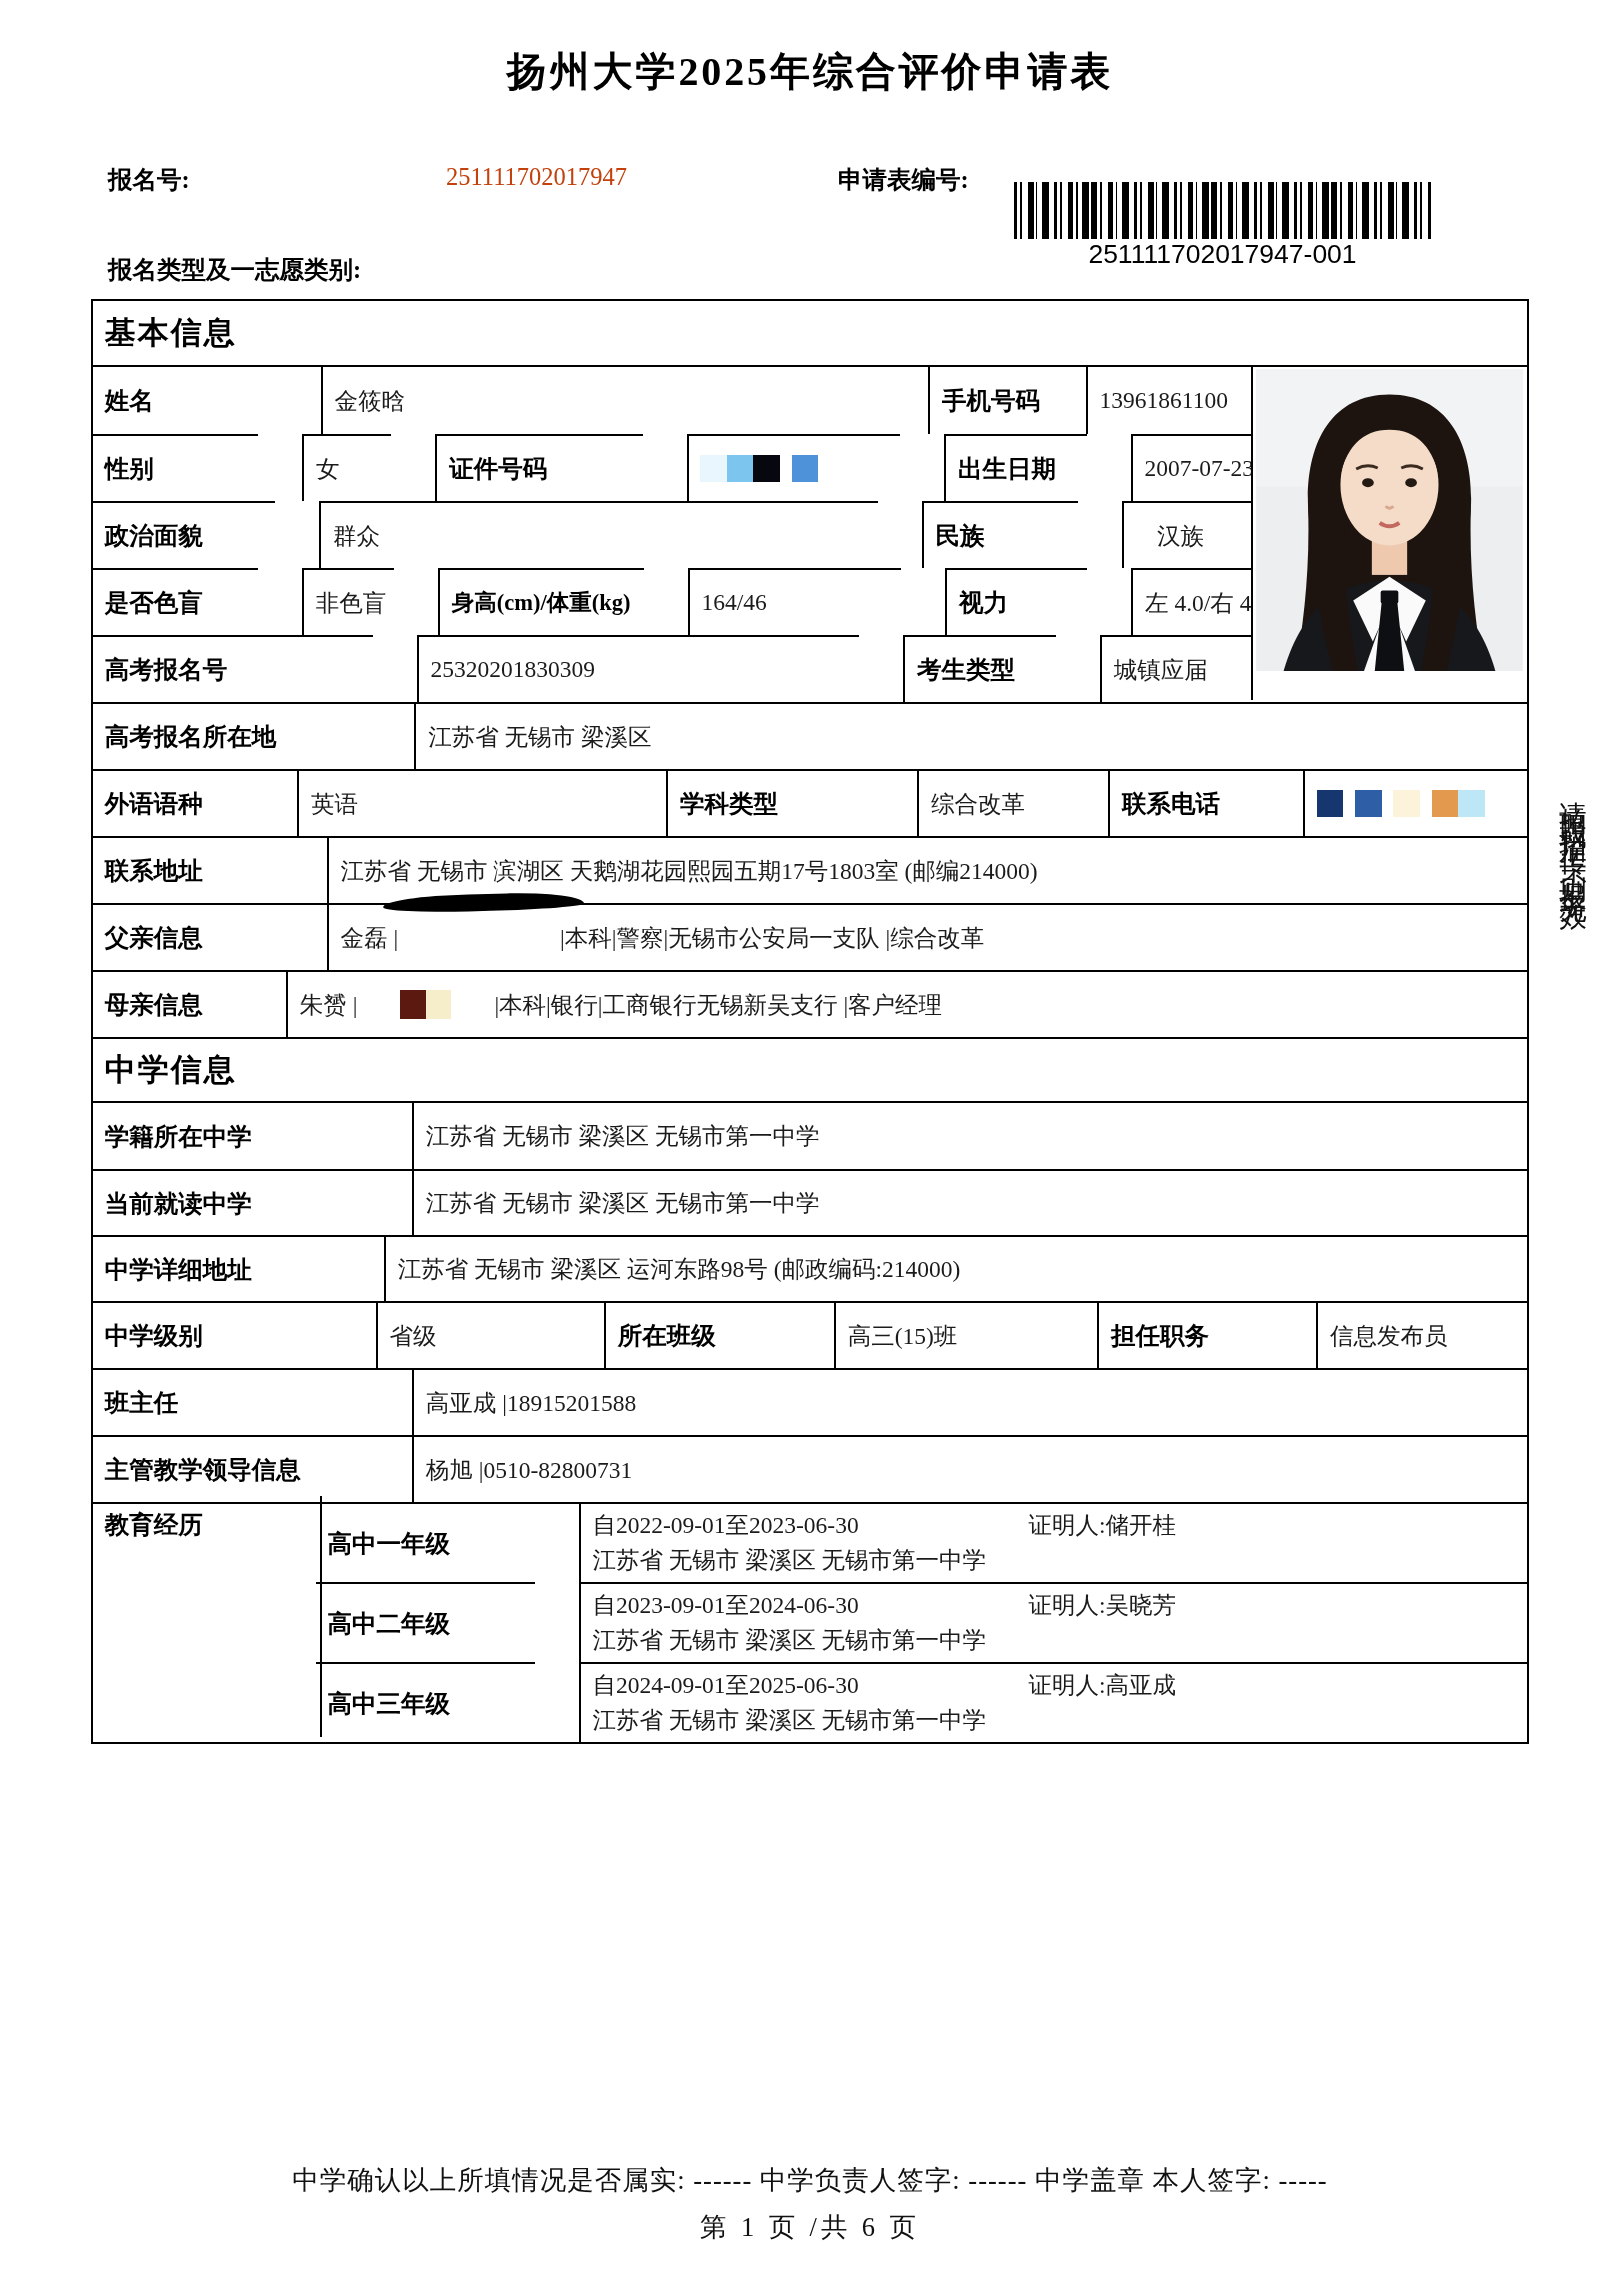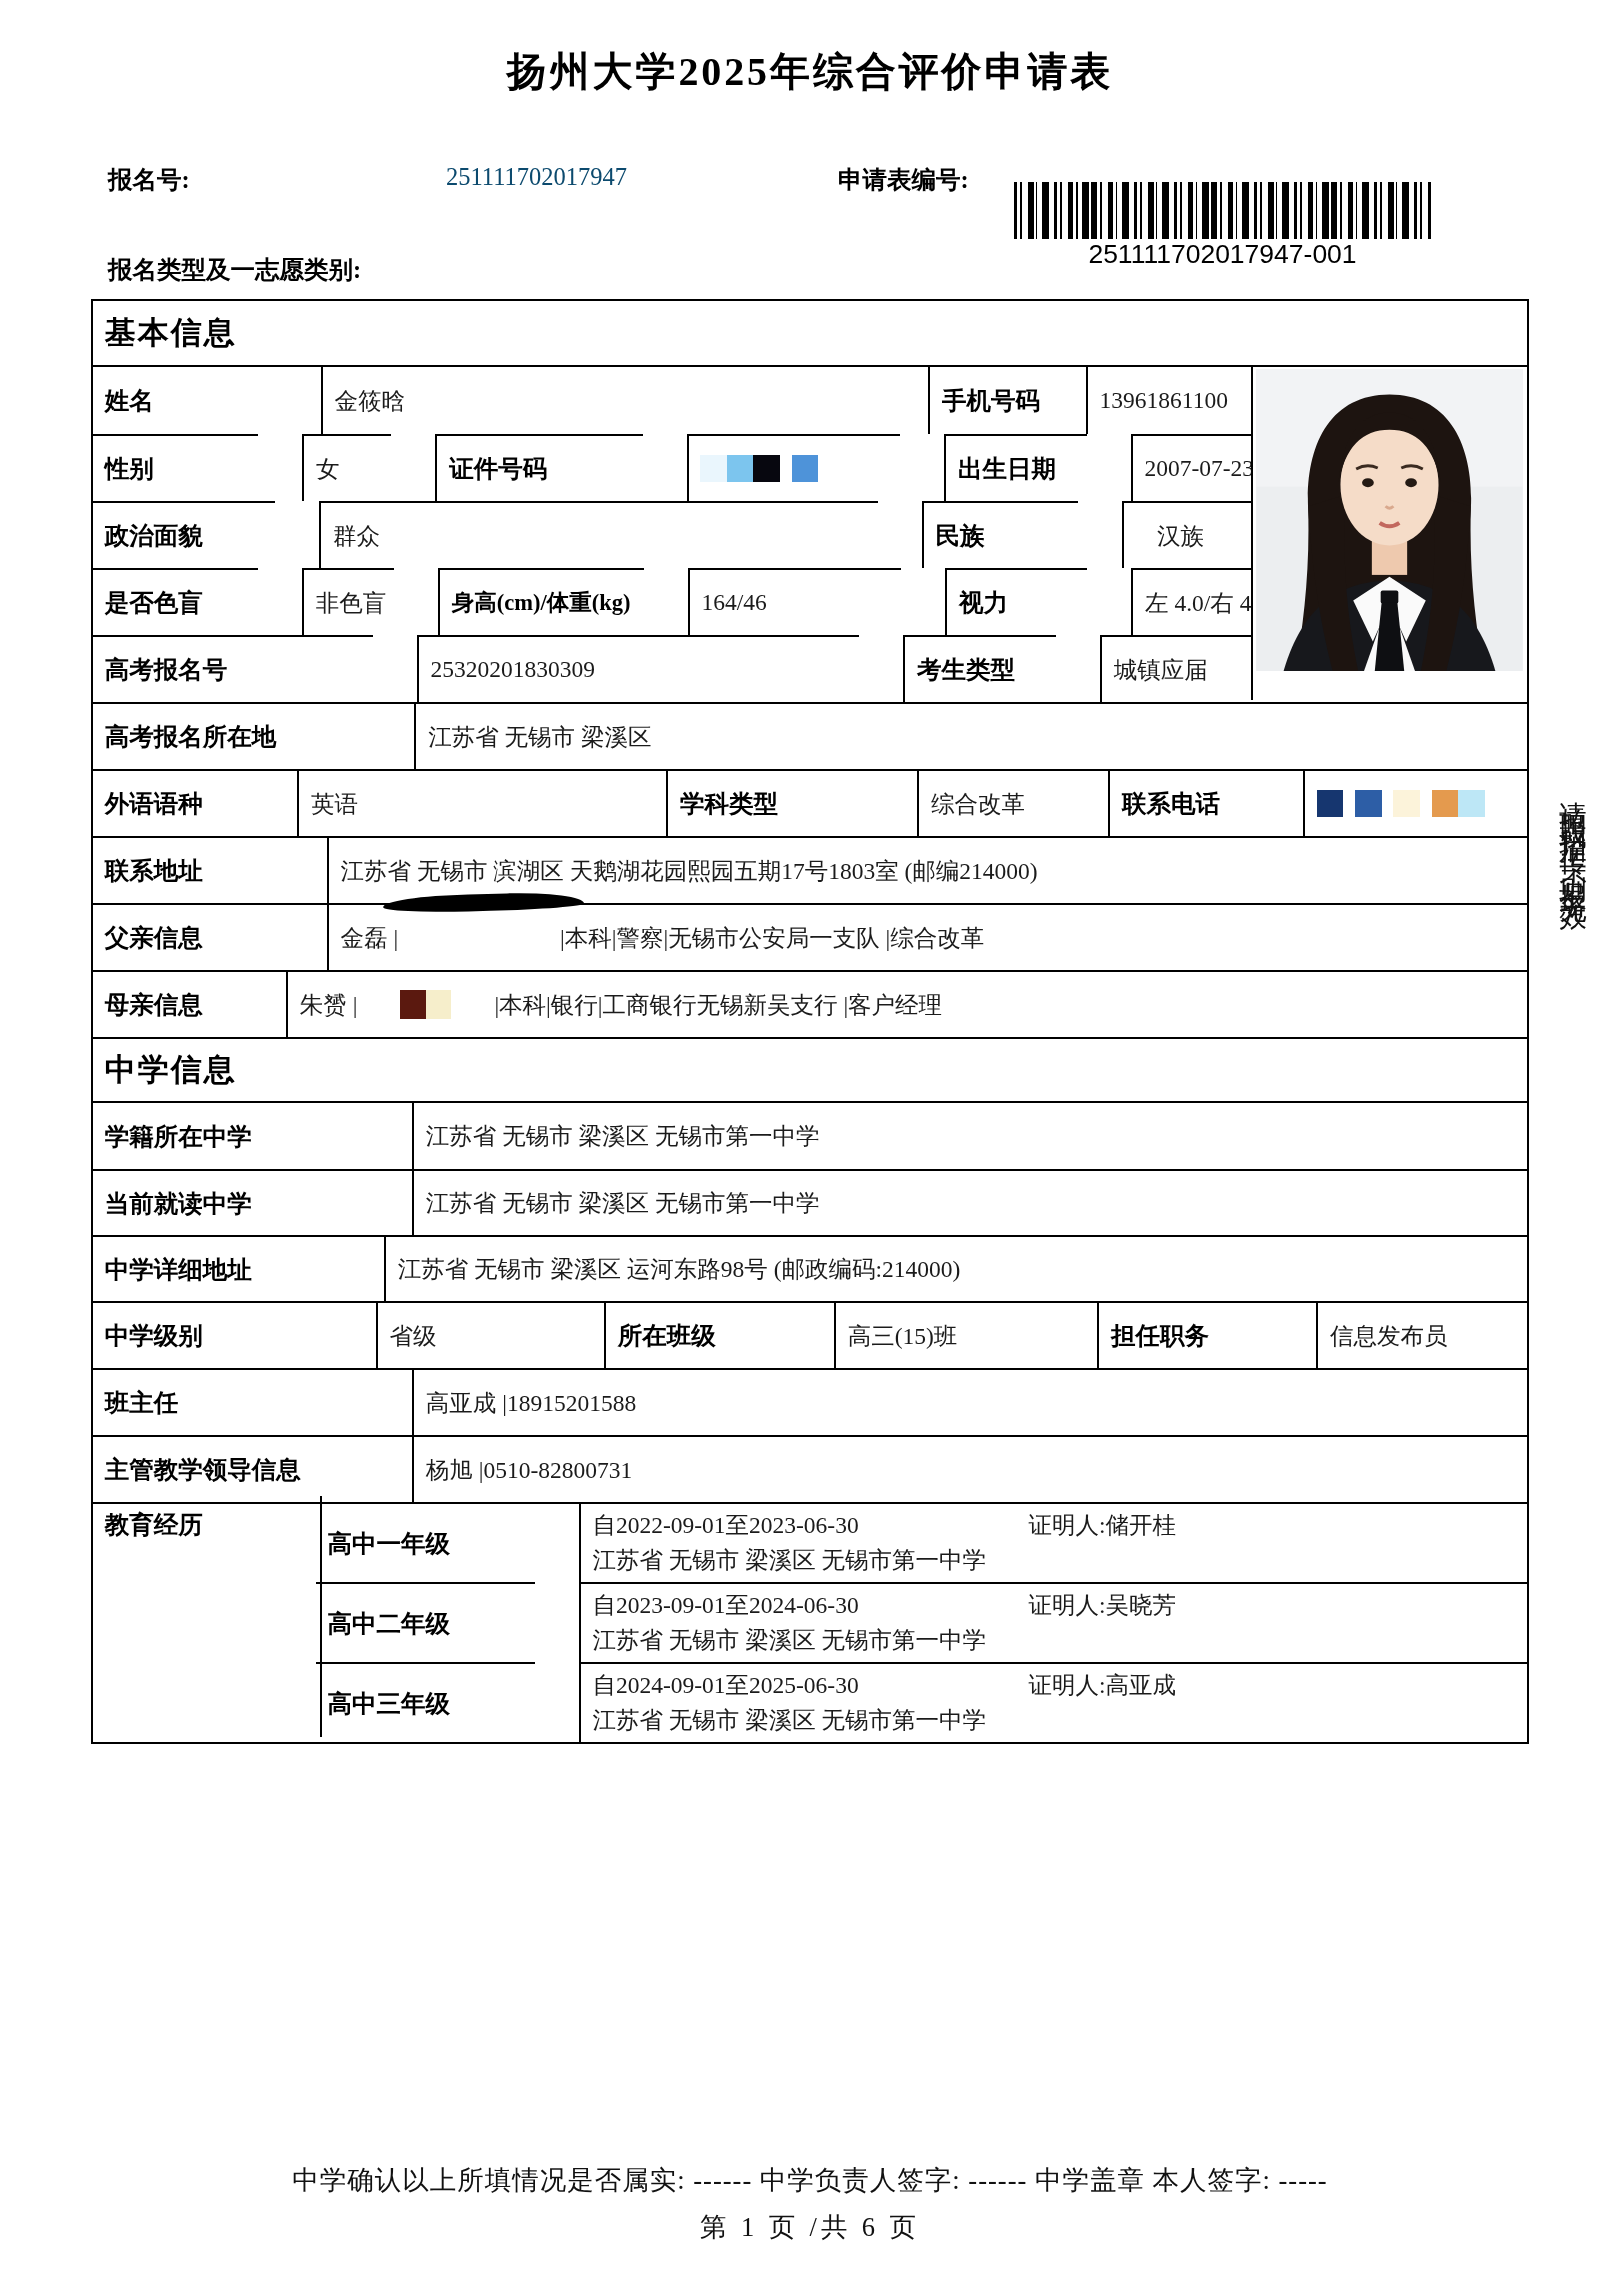--- a/index.html
+++ b/index.html
@@ -1,21 +1,21 @@
 <!DOCTYPE html>
 <html><head>
 <meta charset="utf-8">
 <style>
   html,body{margin:0;padding:0;background:#fff;}
   .page{position:relative;width:1620px;height:2293px;background:#fff;overflow:hidden;
         font-family:"Liberation Serif","DejaVu Serif",serif;color:#000;}
   .title{position:absolute;top:44px;left:0;width:100%;text-align:center;
          font-size:40px;font-weight:bold;letter-spacing:2.9px;}
   .hdr-lab{position:absolute;font-size:24.5px;font-weight:bold;white-space:nowrap;}
-  .hdr-val{position:absolute;font-size:24.5px;color:#0c4a6e;white-space:nowrap;}
+  .hdr-val{position:absolute;font-size:24.5px;color:#c2410c;white-space:nowrap;}
   .barcode{position:absolute;left:1014px;top:182px;width:417px;height:57px;
     background-image:
       repeating-linear-gradient(90deg,#000 0 2.9px,transparent 2.9px 5.9px,#000 5.9px 7.8px,transparent 7.8px 13.7px,#000 13.7px 18.6px,transparent 18.6px 21.6px,#000 21.6px 23.5px,transparent 23.5px 28px,#000 28px 35px,transparent 35px 40px),
       repeating-linear-gradient(90deg,transparent 0 16.7px,#000 16.7px 19.6px,transparent 19.6px 60px);}
   .barcode-num{position:absolute;left:1014px;top:239px;width:417px;text-align:center;
       font-family:"Liberation Sans","DejaVu Sans",sans-serif;font-size:26.5px;color:#000;}
   .side-note{position:absolute;left:1555px;top:779px;writing-mode:vertical-rl;
       font-size:27.4px;letter-spacing:6.9px;color:#111;}
   
   .ftable{position:absolute;left:91px;top:299px;width:1438px;border:2.9px solid #000;

